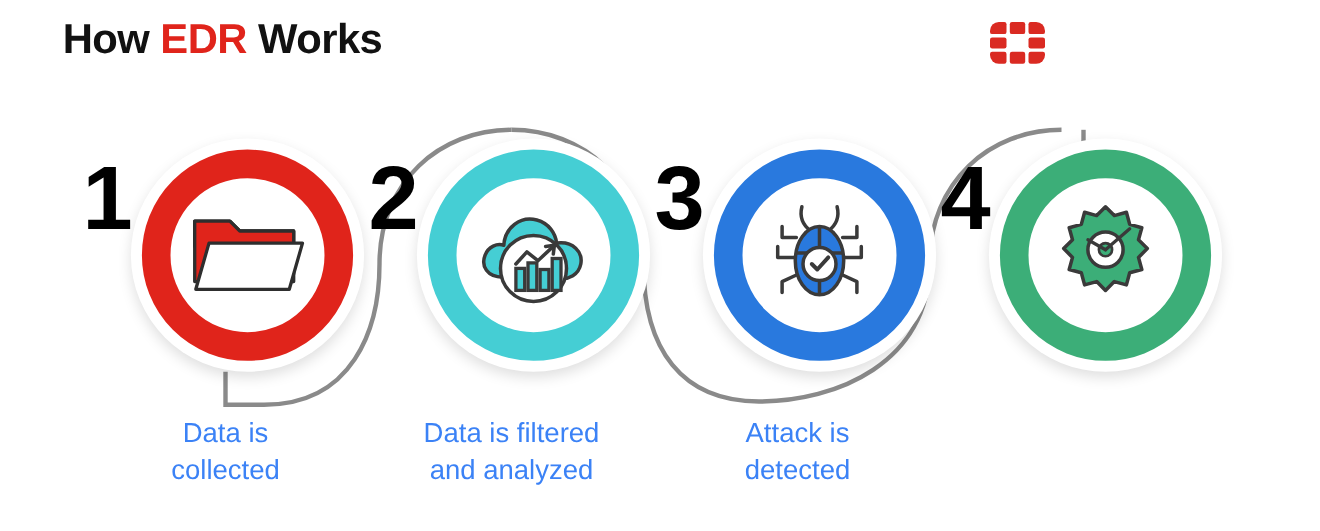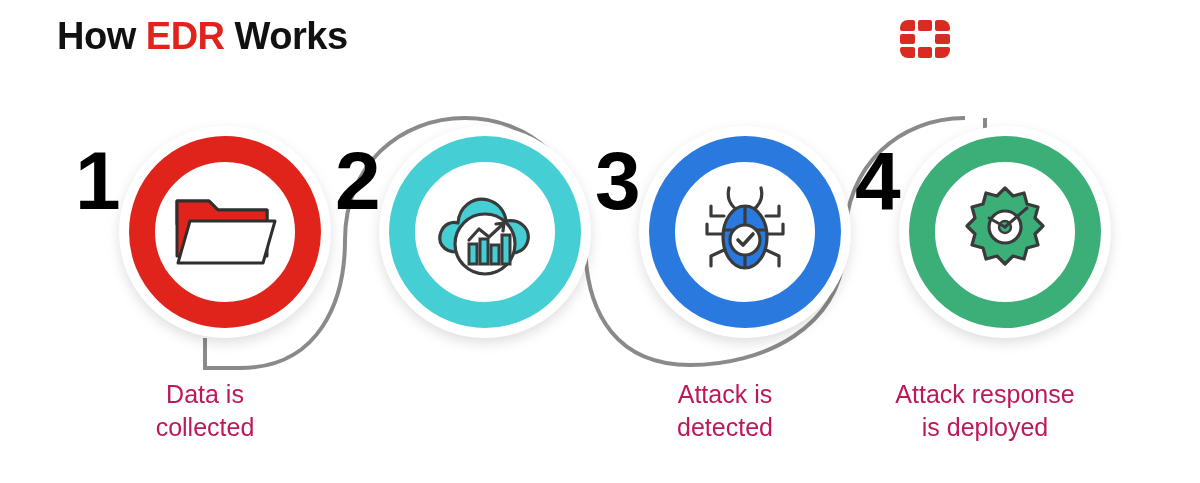--- a/index.html
+++ b/index.html
@@ -89,21 +89,21 @@
     letter-spacing:-2px;
   }
 
   .caption{
     position:absolute;
     left:-10px;
     top:258px;
     width:280px;
     text-align:center;
     font-size:25px;
-    color:#be185d;
+    color:#3b82f6;
     line-height:1.32;
     white-space:pre-line;
   }
 </style>
 </head>
 <body>
 
 <div class="canvas">
 
   <div class="title"><span>How </span><span class="accent">EDR</span><span> Works</span></div>
@@ -176,20 +176,22 @@
             <polyline points="65,42 73,41 72,49" fill="none" stroke="#3A3A3A" stroke-width="3.2" stroke-linejoin="round" stroke-linecap="round"></polyline>
 
             <rect x="38" y="62" width="8" height="20" fill="#45CED4" stroke="#3A3A3A" stroke-width="3"></rect>
             <rect x="49" y="57" width="8" height="25" fill="#45CED4" stroke="#3A3A3A" stroke-width="3"></rect>
             <rect x="60" y="63" width="8" height="19" fill="#45CED4" stroke="#3A3A3A" stroke-width="3"></rect>
             <rect x="71" y="53" width="8" height="29" fill="#45CED4" stroke="#3A3A3A" stroke-width="3"></rect>
           </svg>
         </div>
       </div>
       <div class="num">2</div>
+      <div class="caption">Data is filtered
+and analyzed</div>
     </div>
 
     <div class="step s3">
       <div class="ring-wrap">
         <div class="halo"></div>
         <div class="ring" style="border-color:#2979DE"></div>
         <div class="icon-slot">
           <svg width="104" height="100" viewBox="0 0 104 100">
             <g fill="none" stroke="#3A3A3A" stroke-width="3.2" stroke-linecap="round" stroke-linejoin="round">
 
@@ -230,18 +232,16 @@
                      L28 66 L17 63 L20 52 L12 44 L20 36 L17 25 L28 22
                      L31 11 L42 14 Z" fill="#3CAE78" stroke="#3A3A3A" stroke-width="3.2" stroke-linejoin="round"></path>
             <circle cx="50" cy="45" r="16" fill="#ffffff" stroke="#3A3A3A" stroke-width="3.2"></circle>
             <circle cx="50" cy="45" r="6" fill="#3CAE78" stroke="#3A3A3A" stroke-width="2.4"></circle>
             <path d="M50 45 L72 26" stroke="#3A3A3A" stroke-width="3" stroke-linecap="round"></path>
             <path d="M50 45 L34 36" stroke="#3A3A3A" stroke-width="3" stroke-linecap="round"></path>
           </svg>
         </div>
       </div>
       <div class="num">4</div>
-      <div class="caption">Attack response
-is deployed</div>
     </div>
 
   </div>
 </div>
 
 </body></html>

